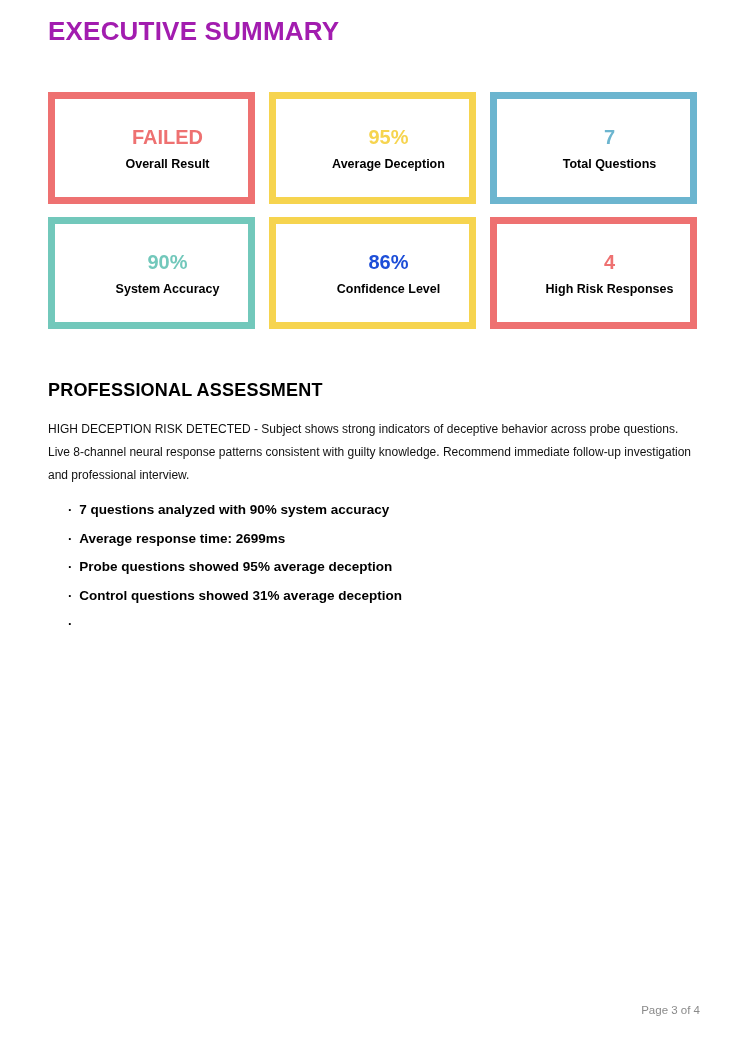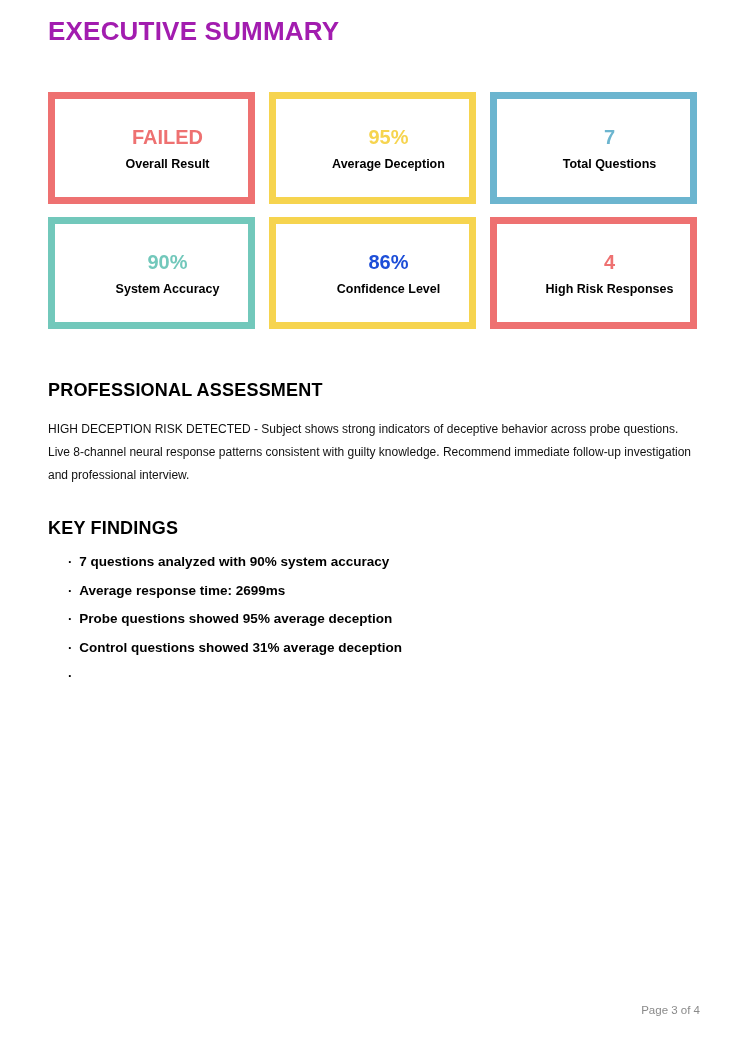--- a/index.html
+++ b/index.html
@@ -128,21 +128,20 @@
       <div class="stat-card" style="border-color: rgb(238, 113, 113);">
         <div class="stat-value" style="color: rgb(238, 113, 113);">4</div>
         <div class="stat-label">High Risk Responses</div>
       </div>
     </div>
 
   <h2 class="section-heading assessment-heading">PROFESSIONAL ASSESSMENT</h2>
 
   <p class="assessment-body">HIGH DECEPTION RISK DETECTED - Subject shows strong indicators of deceptive behavior across probe questions. Live 8-channel neural response patterns consistent with guilty knowledge. Recommend immediate follow-up investigation and professional interview.</p>
 
-  <h2 class="section-heading findings-heading">KEY FINDINGS</h2>
 
   <ul class="findings-list">
       <li>
         <span class="bullet-dot">·</span>
         <span>7 questions analyzed with 90% system accuracy</span>
       </li>
       <li>
         <span class="bullet-dot">·</span>
         <span>Average response time: 2699ms</span>
       </li>

